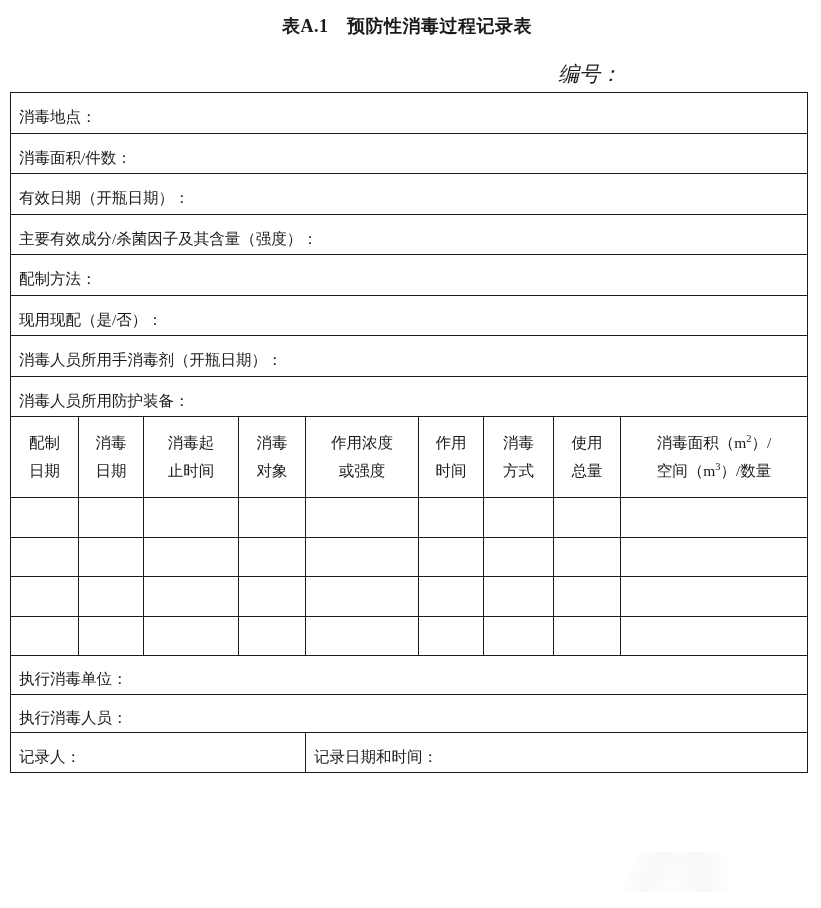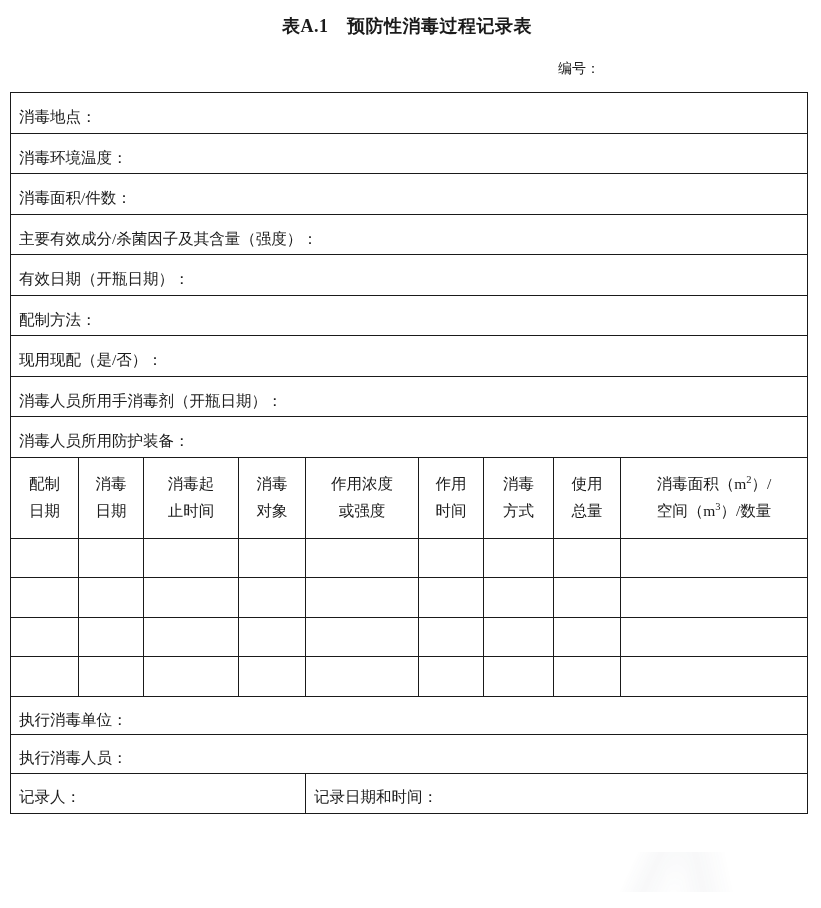--- a/index.html
+++ b/index.html
@@ -43,22 +43,23 @@
     top: 60px;
     left: 0;
     width: 821px;
     text-align: left;
     font-size: 16px;
   }
   .serial-line .serial-label {
     position: absolute;
     left: 558px;
     top: 0;
-    font-size: 14px;
+    font-size: 21px;
     white-space: pre;
+    font-style: italic;
   }
 
   
   .form-table {
     position: absolute;
     left: 10px;
     top: 92px;
     width: 797px;
     border-collapse: collapse;
     table-layout: fixed;
@@ -155,30 +156,27 @@
       <col style="width:70px">
       <col style="width:67px">
       <col style="width:187px">
     </colgroup>
     <tbody>
 
       <tr class="label-row">
         <td colspan="9">消毒地点：</td>
       </tr>
       <tr class="label-row">
-        <td colspan="9">消毒环境温度：</td>
-      </tr>
-      <tr class="label-row">
         <td colspan="9">消毒面积/件数：</td>
       </tr>
       <tr class="label-row">
+        <td colspan="9">有效日期（开瓶日期）：</td>
+      </tr>
+      <tr class="label-row">
         <td colspan="9">主要有效成分/杀菌因子及其含量（强度）：</td>
-      </tr>
-      <tr class="label-row">
-        <td colspan="9">有效日期（开瓶日期）：</td>
       </tr>
       <tr class="label-row">
         <td colspan="9">配制方法：</td>
       </tr>
       <tr class="label-row">
         <td colspan="9">现用现配（是/否）：</td>
       </tr>
       <tr class="label-row">
         <td colspan="9">消毒人员所用手消毒剂（开瓶日期）：</td>
       </tr>

